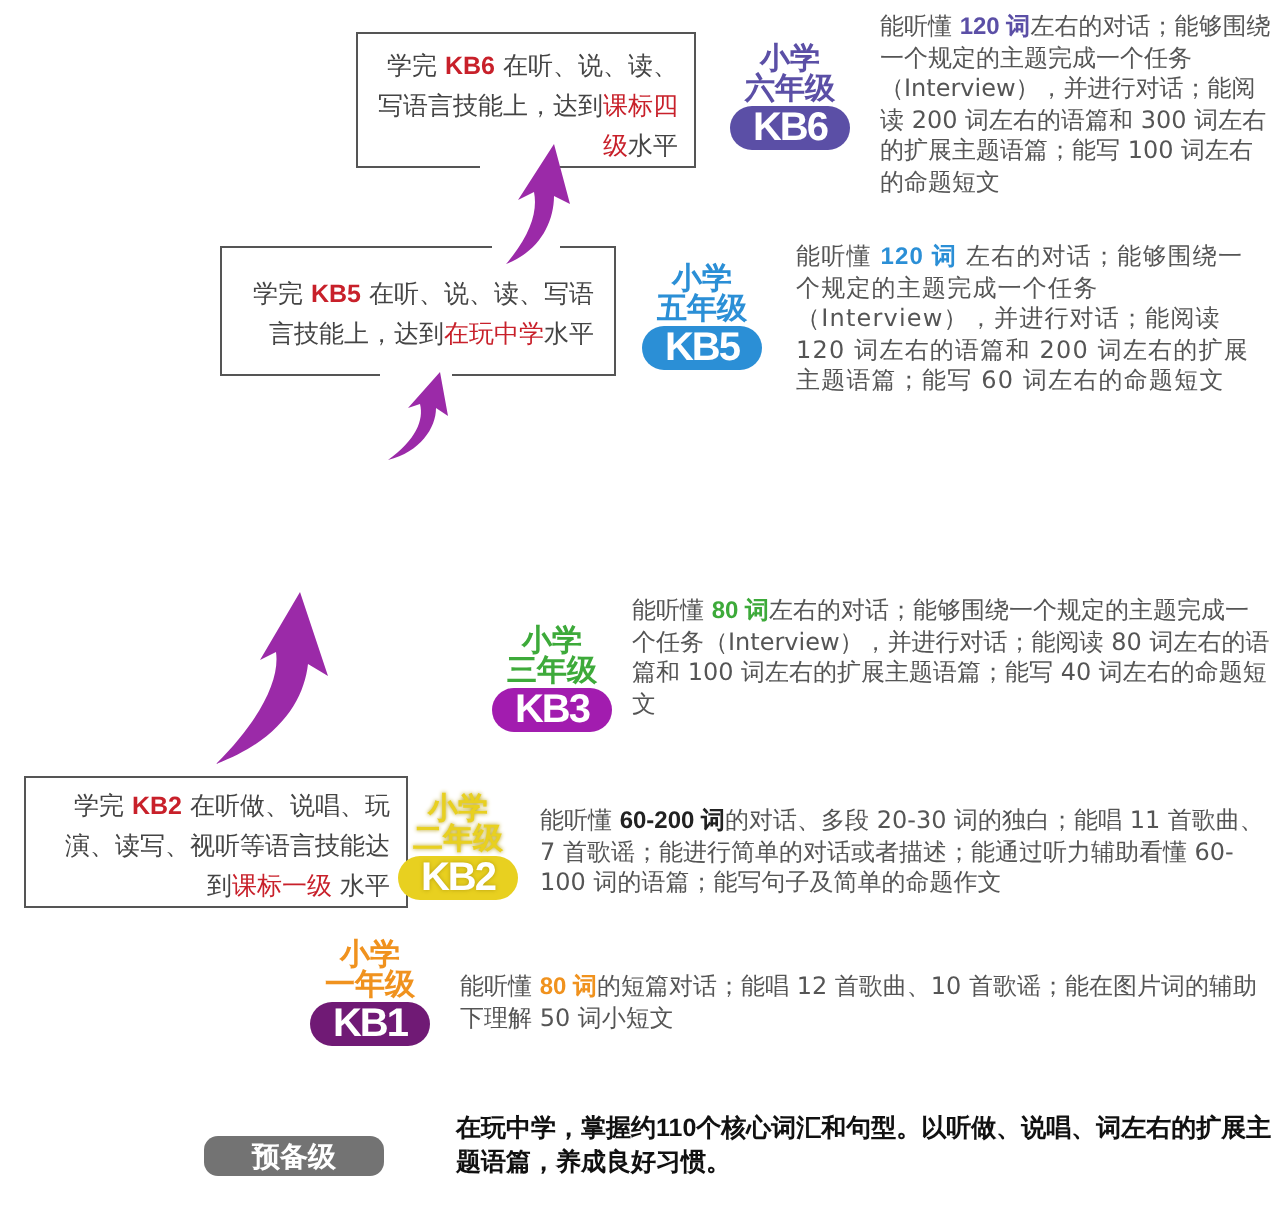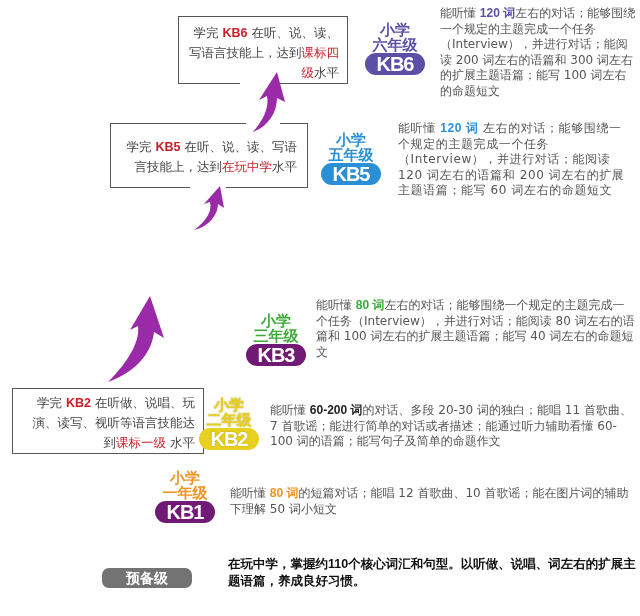--- a/index.html
+++ b/index.html
@@ -47,21 +47,21 @@
   <span class="l2">五年级</span>
   <span class="pill" style="background:#2b8fd6;">KB5</span>
 </div>
 <div class="desc" style="left:398px;top:121px;width:236px;letter-spacing:0.6px;">
   <span>能听懂 </span><b style="color:#2b8fd6">120 词</b><span> 左右的对话；能够围绕一个规定的主题完成一个任务（Interview），并进行对话；能阅读 120 词左右的语篇和 200 词左右的扩展主题语篇；能写 60 词左右的命题短文</span>
 </div>
 
 <div class="badge" style="left:243px;top:313px;width:66px;color:#3daa3a;">
   <span class="l1">小学</span>
   <span class="l2">三年级</span>
-  <span class="pill" style="background:#701a75;">KB3</span>
+  <span class="pill" style="background:#a21caf;">KB3</span>
 </div>
 <div class="desc" style="left:316px;top:298px;width:320px;">
   <span>能听懂 </span><b style="color:#3daa3a">80 词</b><span>左右的对话；能够围绕一个规定的主题完成一个任务（Interview），并进行对话；能阅读 80 词左右的语篇和 100 词左右的扩展主题语篇；能写 40 词左右的命题短文</span>
 </div>
 
 <div class="box" style="left:12px;top:388px;width:192px;height:66px;padding:4px 8px;">
   <span>学完 </span><span class="kb">KB2</span><span> 在听做、说唱、玩演、读写、视听等语言技能达到</span><span class="red">课标一级</span><span> 水平</span>
 </div>
 <div class="badge" style="left:196px;top:397px;width:66px;color:#e8d020;text-shadow:0 0 2px #b8a010;">
   <span class="l1">小学</span>

